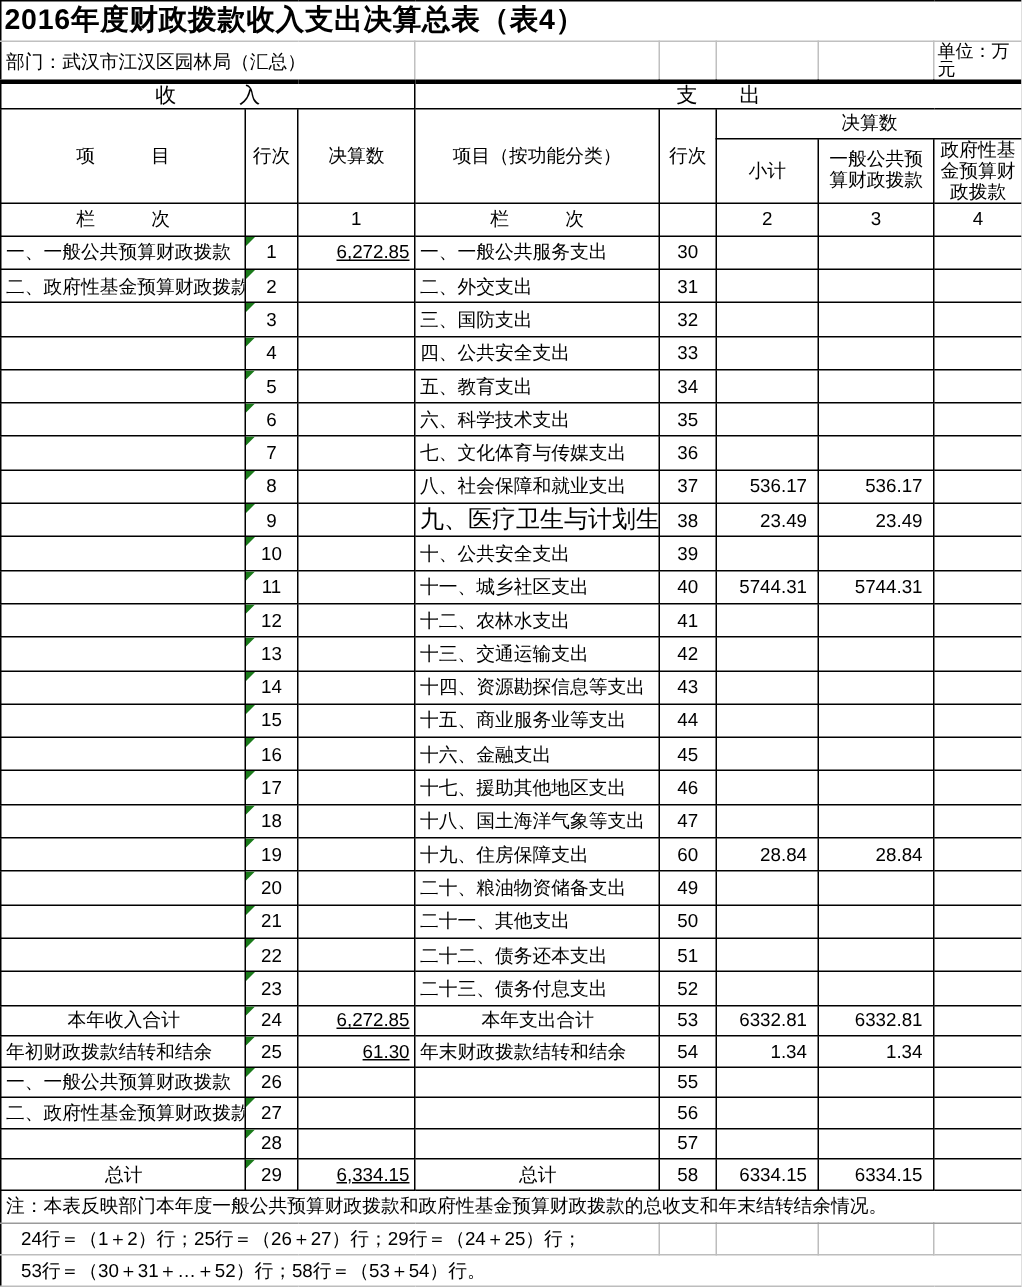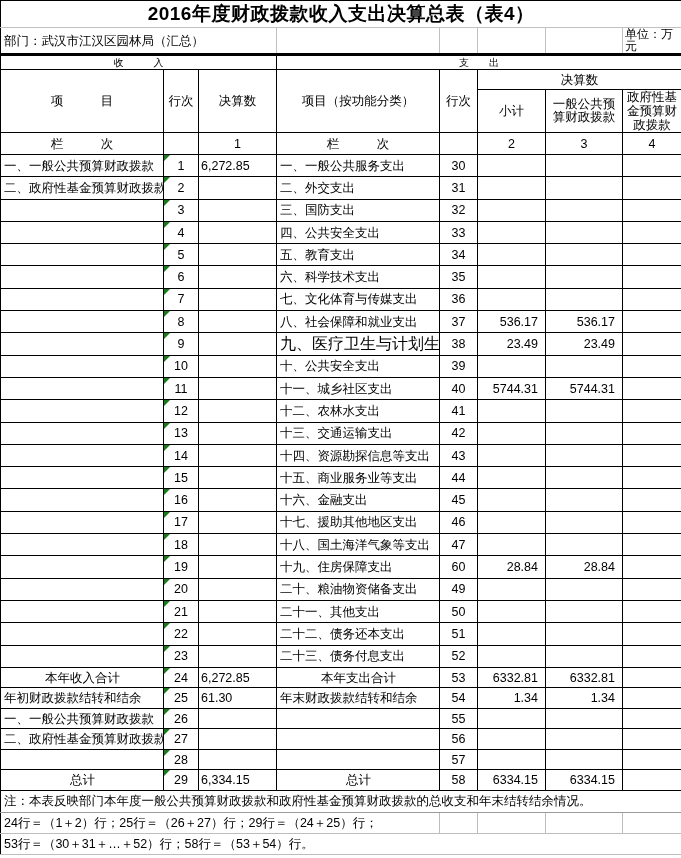--- a/index.html
+++ b/index.html
@@ -8,49 +8,49 @@
     width: 681px; height: 858px; background: #fff; overflow: hidden;
     font-family: "Liberation Sans", "DejaVu Sans", sans-serif; color: #000;
   }
   table { border-collapse: collapse; table-layout: fixed; width: 681px; }
   td {
     border: 1px solid #000; padding: 0 2px; font-size: 12.5px; line-height: 1.12;
     overflow: hidden; white-space: nowrap; vertical-align: middle; color: #000;
   }
   
   .title-cell {
-    height: 27px; text-align: center; font-weight: bold; font-size: 19px;
+    height: 27px; font-weight: bold; font-size: 19px;
     border-color: #000; border-bottom-color: #c0c0c0; letter-spacing: 0.5px;
   }
   tr.meta-row td { border-color: #c0c0c0; height: 23px; margin-left: 20px; }
   tr.meta-row td.edge-l { border-left-color: #000; }
   tr.meta-row td.edge-r { border-right-color: #000; }
   .dept-cell { text-align: left; padding-left: 3px; font-size: 12.5px; }
   .unit-cell { white-space: normal; line-height: 11.5px; font-size: 12px; vertical-align: top; padding: 1px 2px; }
   
-  tr.sec-row td { border-top: 3px solid #000; height: 15px; text-align: center; font-size: 10px; margin-top: 22px; }
+  tr.sec-row td { border-top: 3px solid #000; height: 15px; text-align: center; font-size: 14px; margin-top: 22px; }
   tr.h1 td { height: 20px; text-align: center; }
   tr.h2 td { height: 42px; text-align: center; }
   td.wrap { white-space: normal; line-height: 13.5px; padding: 0 5px; margin-top: 48px; }
   td.fund-head { white-space: normal; line-height: 14px; padding: 0 4px; }
   tr.lanci td { height: 22px; text-align: center; }
   tr.dr { height: 22.3px; }
   tr.sr { height: 20.5px; }
   td.item  { text-align: left; padding-left: 3px; }
   td.c     { text-align: center; }
   td.sm    { font-size: 16px; }
   td.line  { text-align: center; position: relative; }
-  td.amt   { padding-right: 3px; }
+  td.amt   { text-align: right; padding-right: 3px; text-decoration: underline; }
   td.num   { text-align: right; padding-right: 7px; }
   .tri-ico {
     position: absolute; left: 0; top: 0; width: 0; height: 0;
     border-top: 6px solid #1a7a1a; border-right: 6px solid transparent;
   }
   tr.note-row td { height: 22px; text-align: left; padding-left: 3px; border-bottom-color: #9a9a9a; }
-  tr.f-row td { border-color: #bdbdbd; height: 21px; text-align: left; padding-left: 3px; font-size: 12.5px; }
+  tr.f-row td { border-color: #bdbdbd; height: 21px; text-align: left; padding-left: 13px; font-size: 12.5px; }
   tr.f-row td.edge-l { border-left-color: #000; }
   tr.f-row td.edge-r { border-right-color: #000; }
 </style>
 </head>
 <body>
 
 <div class="sheet">
   <table>
     <colgroup>
       <col style="width:163px">

